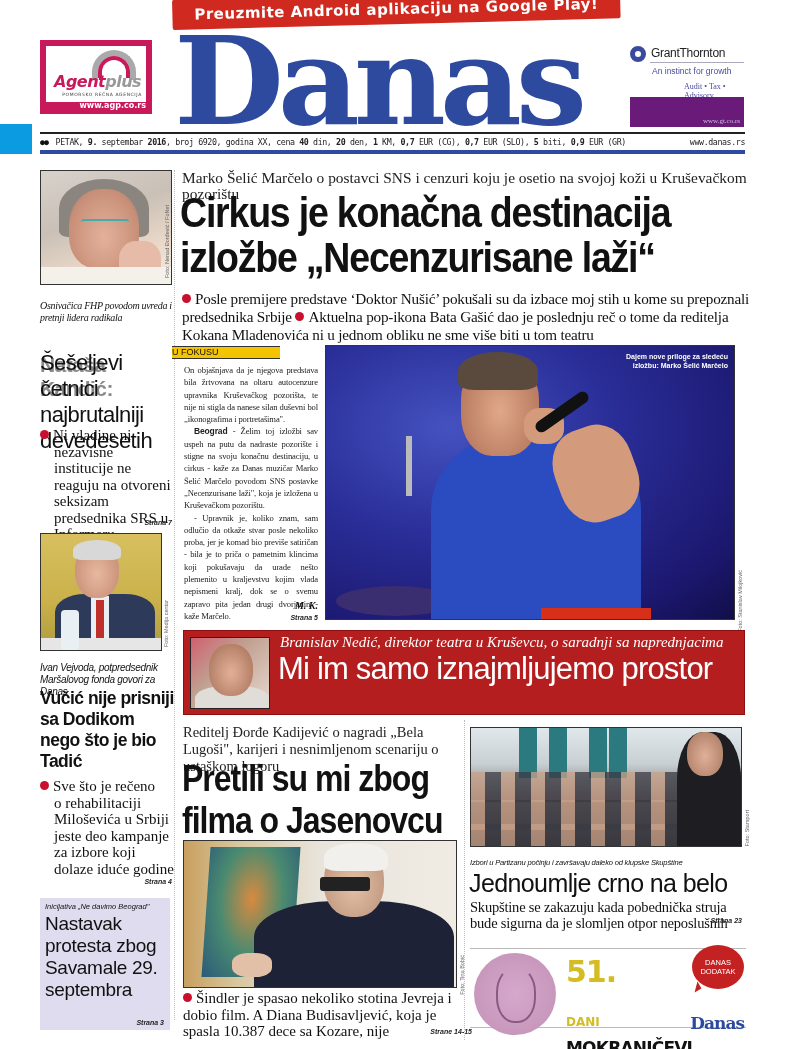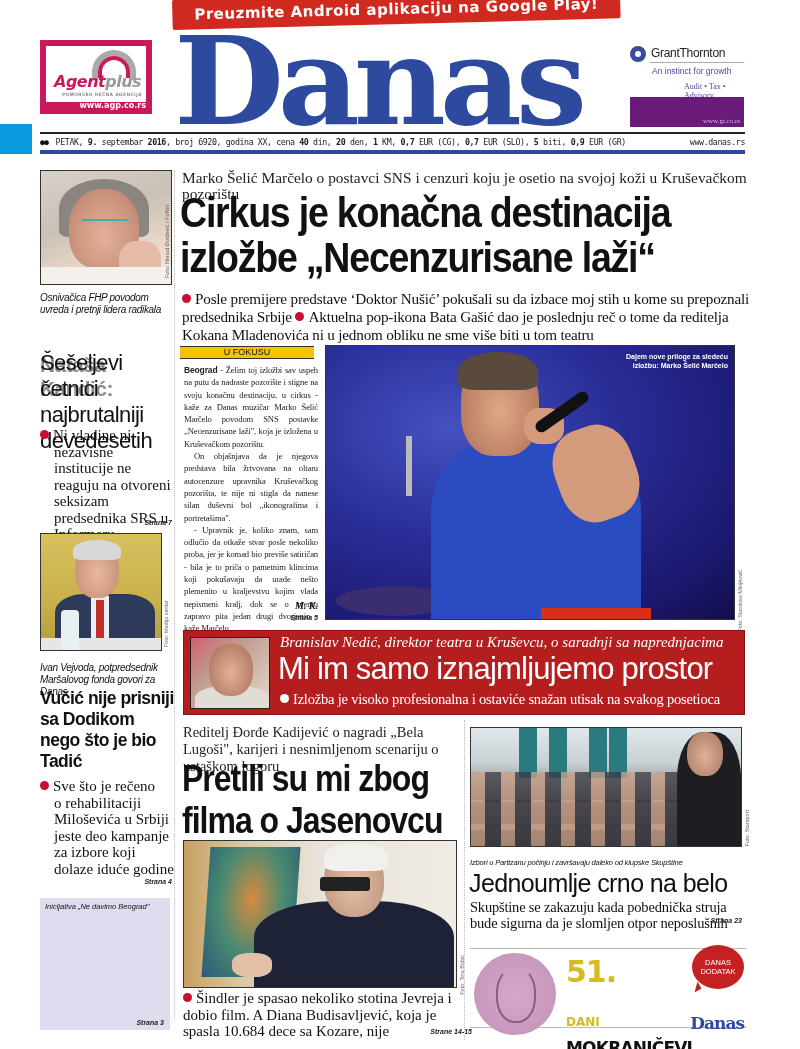--- a/index.html
+++ b/index.html
@@ -58,21 +58,21 @@
 
   
   .vrule { left: 174px; top: 170px; width: 0; height: 850px; border-left: 1px dotted #bbb; }
   .kandic-photo { left: 40px; top: 170px; width: 132px; height: 115px; background: linear-gradient(160deg, #d8d2cc 0%, #c9c0b6 40%, #e8d7c7 70%, #f2ece6 100%); }
   .k-face { position: absolute; left: 28px; top: 18px; width: 70px; height: 80px; border-radius: 45% 45% 40% 40%; background: radial-gradient(ellipse at 50% 60%, #e3b19a 0%, #c88f78 70%, #8a7060 100%); }
   .k-hair { position: absolute; left: 18px; top: 8px; width: 90px; height: 58px; border-radius: 50% 50% 10% 10%; background: #8b8580; }
   .k-glass { position: absolute; left: 40px; top: 48px; width: 48px; height: 8px; border-top: 2px solid #4aa; border-radius: 3px; }
   .k-hand { position: absolute; left: 78px; top: 70px; width: 42px; height: 44px; border-radius: 40%; background: #e6bca8; }
   .k-shirt { position: absolute; left: 0; top: 96px; width: 132px; height: 20px; background: #f4f0ea; }
 
-  .kandic-kicker { left: 40px; top: 292px; width: 132px; }
+  .kandic-kicker { left: 40px; top: 300px; width: 132px; font-family: Liberation Serif, serif; }
   .kandic-name { left: 40px; top: 325px; width: 135px; font-family: "Liberation Sans", sans-serif; font-weight: bold; font-size: 21px; color: #8a8a8a; letter-spacing: -0.6px; margin-top: 28px; }
   .kandic-title { left: 40px; top: 350px; width: 135px; font-family: "Liberation Sans", sans-serif; font-size: 22px; line-height: 26px; color: #111; letter-spacing: -0.6px; }
   .kandic-deck { left: 40px; top: 427px; width: 135px; font-size: 15px; line-height: 16.5px; }
   .kandic-deck .ind { padding-left: 14px; display: block; }
   .kandic-strana { left: 40px; top: 519px; width: 132px; }
 
   .vejvoda-photo { left: 40px; top: 533px; width: 122px; height: 118px; background: linear-gradient(180deg, #d8c060 0%, #c9b04a 60%, #b09a40 100%); }
   .v-head { position: absolute; left: 34px; top: 10px; width: 44px; height: 54px; border-radius: 45%; background: radial-gradient(ellipse at 50% 55%, #e8b8a0 0%, #c89078 80%); }
   .v-hair { position: absolute; left: 32px; top: 6px; width: 48px; height: 20px; border-radius: 50% 50% 20% 20%; background: #d8d8d8; }
   .v-suit { position: absolute; left: 14px; top: 60px; width: 100px; height: 60px; border-radius: 30% 30% 0 0; background: #2e3a5a; }
@@ -92,22 +92,22 @@
   .protest-kicker { font-family: "Liberation Sans", sans-serif; font-style: italic; font-size: 7.5px; color: #111; }
   .protest-title { font-family: "Liberation Sans", sans-serif; font-size: 19px; line-height: 22px; color: #111; margin-top: 2px; letter-spacing: -0.3px; }
   .protest-strana { position: absolute; right: 6px; bottom: 4px; }
 
   
   .main-kicker { left: 182px; top: 170px; width: 565px; font-size: 15.4px; }
   .main-title { left: 180px; top: 190px; width: 570px; font-family: "Liberation Sans", sans-serif; font-weight: bold; font-size: 37.5px; line-height: 40px; letter-spacing: -1.2px; transform: scaleY(1.12); transform-origin: top left; }
   .main-deck { left: 182px; top: 290px; width: 568px; font-size: 15.2px; line-height: 18px; letter-spacing: -0.2px; }
 
   
-  .fokus-head { left: 180px; top: 346px; width: 134px; height: 13px; background: #f5c400; border-top: 1px solid #333; border-bottom: 1px solid #333;
-    font-family: "Liberation Sans", sans-serif; font-size: 9px; text-align: center; line-height: 11px; color: #111; }
+  .fokus-head { left: 172px; top: 346px; width: 108px; height: 13px; background: #f5c400; border-top: 1px solid #333; border-bottom: 1px solid #333;
+    font-family: "Liberation Sans", sans-serif; font-size: 9px; text-align: left; line-height: 11px; color: #111; }
   .fokus-body { left: 184px; top: 364px; width: 134px; font-size: 8.6px; line-height: 12.3px; text-align: justify; color: #222; letter-spacing: -0.15px; }
   .fokus-body p { text-indent: 10px; }
   .fokus-body p:first-child { text-indent: 0; }
   .fokus-body b { font-family: "Liberation Sans", sans-serif; font-weight: bold; font-size: 8.5px; }
   .fokus-author { left: 184px; top: 600px; width: 134px; text-align: right; font-style: italic; font-weight: bold; font-size: 10px; }
   .fokus-strana { left: 184px; top: 614px; width: 134px; }
 
   
   .main-photo { left: 325px; top: 345px; width: 410px; height: 275px;
     background: radial-gradient(ellipse at 30% 30%, #4452c0 0%, #2a2e98 40%, #1c1870 80%, #120e4a 100%); }
@@ -257,34 +257,35 @@
 <div class="abs kicker-sans vejvoda-kicker">Ivan Vejvoda, potpredsednik Maršalovog fonda govori za Danas</div>
 <div class="abs vejvoda-title">Vučić nije prisniji sa Dodikom nego što je bio Tadić</div>
 <div class="abs vejvoda-deck">
   <span class="bullet"></span><span>Sve što je rečeno</span>
   <span class="ind">o rehabilitaciji Miloševića u Srbiji jeste deo kampanje za izbore koji dolaze iduće godine</span>
 </div>
 <div class="abs strana vejvoda-strana">Strana 4</div>
 
 <div class="abs protest">
   <div class="protest-kicker">Inicijativa „Ne davimo Beograd"</div>
+  <div class="protest-title">Nastavak protesta zbog Savamale 29. septembra</div>
   <div class="strana protest-strana">Strana 3</div>
 </div>
 
 <div class="abs kicker-serif main-kicker">Marko Šelić Marčelo o postavci SNS i cenzuri koju je osetio na svojoj koži u Kruševačkom pozorištu</div>
 <div class="abs main-title">Cirkus je konačna destinacija izložbe „Necenzurisane laži“</div>
 <div class="abs main-deck">
   <span class="bullet"></span><span>Posle premijere predstave ‘Doktor Nušić’ pokušali su da izbace moj stih u kome su prepoznali predsednika Srbije</span>
   <span class="bullet"></span><span>Aktuelna pop-ikona Bata Gašić dao je poslednju reč o tome da reditelja Kokana Mladenovića ni u jednom obliku ne sme više biti u tom teatru</span>
 </div>
 
 <div class="abs fokus-head">U FOKUSU</div>
 <div class="abs fokus-body">
+  <p>On objašnjava da je njegova predstava bila žrtvovana na oltaru autocenzure upravnika Kruševačkog pozorišta, te nije ni stigla da nanese silan duševni bol „ikonografima i portretašima".</p>
   <p><b>Beograd</b><span> - Želim toj izložbi sav uspeh na putu da nadraste pozorište i stigne na svoju konačnu destinaciju, u cirkus - kaže za Danas muzičar Marko Šelić Marčelo povodom SNS postavke „Necenzurisane laži", koja je izložena u Kruševačkom pozorištu.</span></p>
-  <p>On objašnjava da je njegova predstava bila žrtvovana na oltaru autocenzure upravnika Kruševačkog pozorišta, te nije ni stigla da nanese silan duševni bol „ikonografima i portretašima".</p>
   <p>- Upravnik je, koliko znam, sam odlučio da otkaže stvar posle nekoliko proba, jer je komad bio previše satiričan - bila je to priča o pametnim klincima koji pokušavaju da urade nešto plemenito u kraljevstvu kojim vlada nepismeni kralj, dok se o svemu zapravo pita jedan drugi dvorjanin - kaže Marčelo.</p>
 </div>
 <div class="abs fokus-author">M. K.</div>
 <div class="abs strana fokus-strana">Strana 5</div>
 
 <div class="abs photo main-photo">
   <div class="mp-drum"></div>
   <div class="mp-micstand"></div>
   <div class="mp-shirt"></div>
   <div class="mp-arm"></div>
@@ -300,38 +301,35 @@
 </div>
 <div class="abs credit main-credit">Foto: Stanislav Milojković</div>
 
 <div class="abs nedic">
   <div class="nedic-photo">
     <div class="n-shirt"></div>
     <div class="n-head"></div>
   </div>
   <div class="nedic-kicker">Branislav Nedić, direktor teatra u Kruševcu, o saradnji sa naprednjacima</div>
   <div class="nedic-title">Mi im samo iznajmljujemo prostor</div>
-  <div class="nedic-deck">
-    <span class="bullet w"></span><span>Izložba je visoko profesionalna i ostaviće snažan utisak na svakog posetioca</span>
-  </div>
 </div>
 
 <div class="abs kicker-serif kad-kicker">Reditelj Đorđe Kadijević o nagradi „Bela Lugoši", karijeri i nesnimljenom scenariju o ustaškom logoru</div>
 <div class="abs kad-title">Pretili su mi zbog filma o Jasenovcu</div>
 <div class="abs photo kad-photo">
   <div class="kd-canvas"></div>
   <div class="kd-body"></div>
   <div class="kd-head"></div>
   <div class="kd-hair"></div>
   <div class="kd-glass"></div>
   <div class="kd-hand"></div>
 </div>
 <div class="abs credit kad-credit">Foto: Tina Bobić</div>
 <div class="abs kad-deck">
-  <span class="bullet"></span><span>Šindler je spasao nekoliko stotina Jevreja i dobio film. A Diana Budisavljević, koja je spasla 10.684 dece sa Kozare, nije</span>
+  <span class="bullet"></span><span>Šindler je spasao nekoliko stotina Jevreja i dobio film. A Diana Budisavljević, koja je spasla 10.387 dece sa Kozare, nije</span>
 </div>
 <div class="abs strana kad-strana">Strane 14-15</div>
 
 <div class="abs vrule2"></div>
 
 <div class="abs photo part-photo">
   <div class="pp-curtain" style="left:48px"></div>
   <div class="pp-curtain" style="left:78px"></div>
   <div class="pp-curtain" style="left:118px"></div>
   <div class="pp-curtain" style="left:138px"></div>

